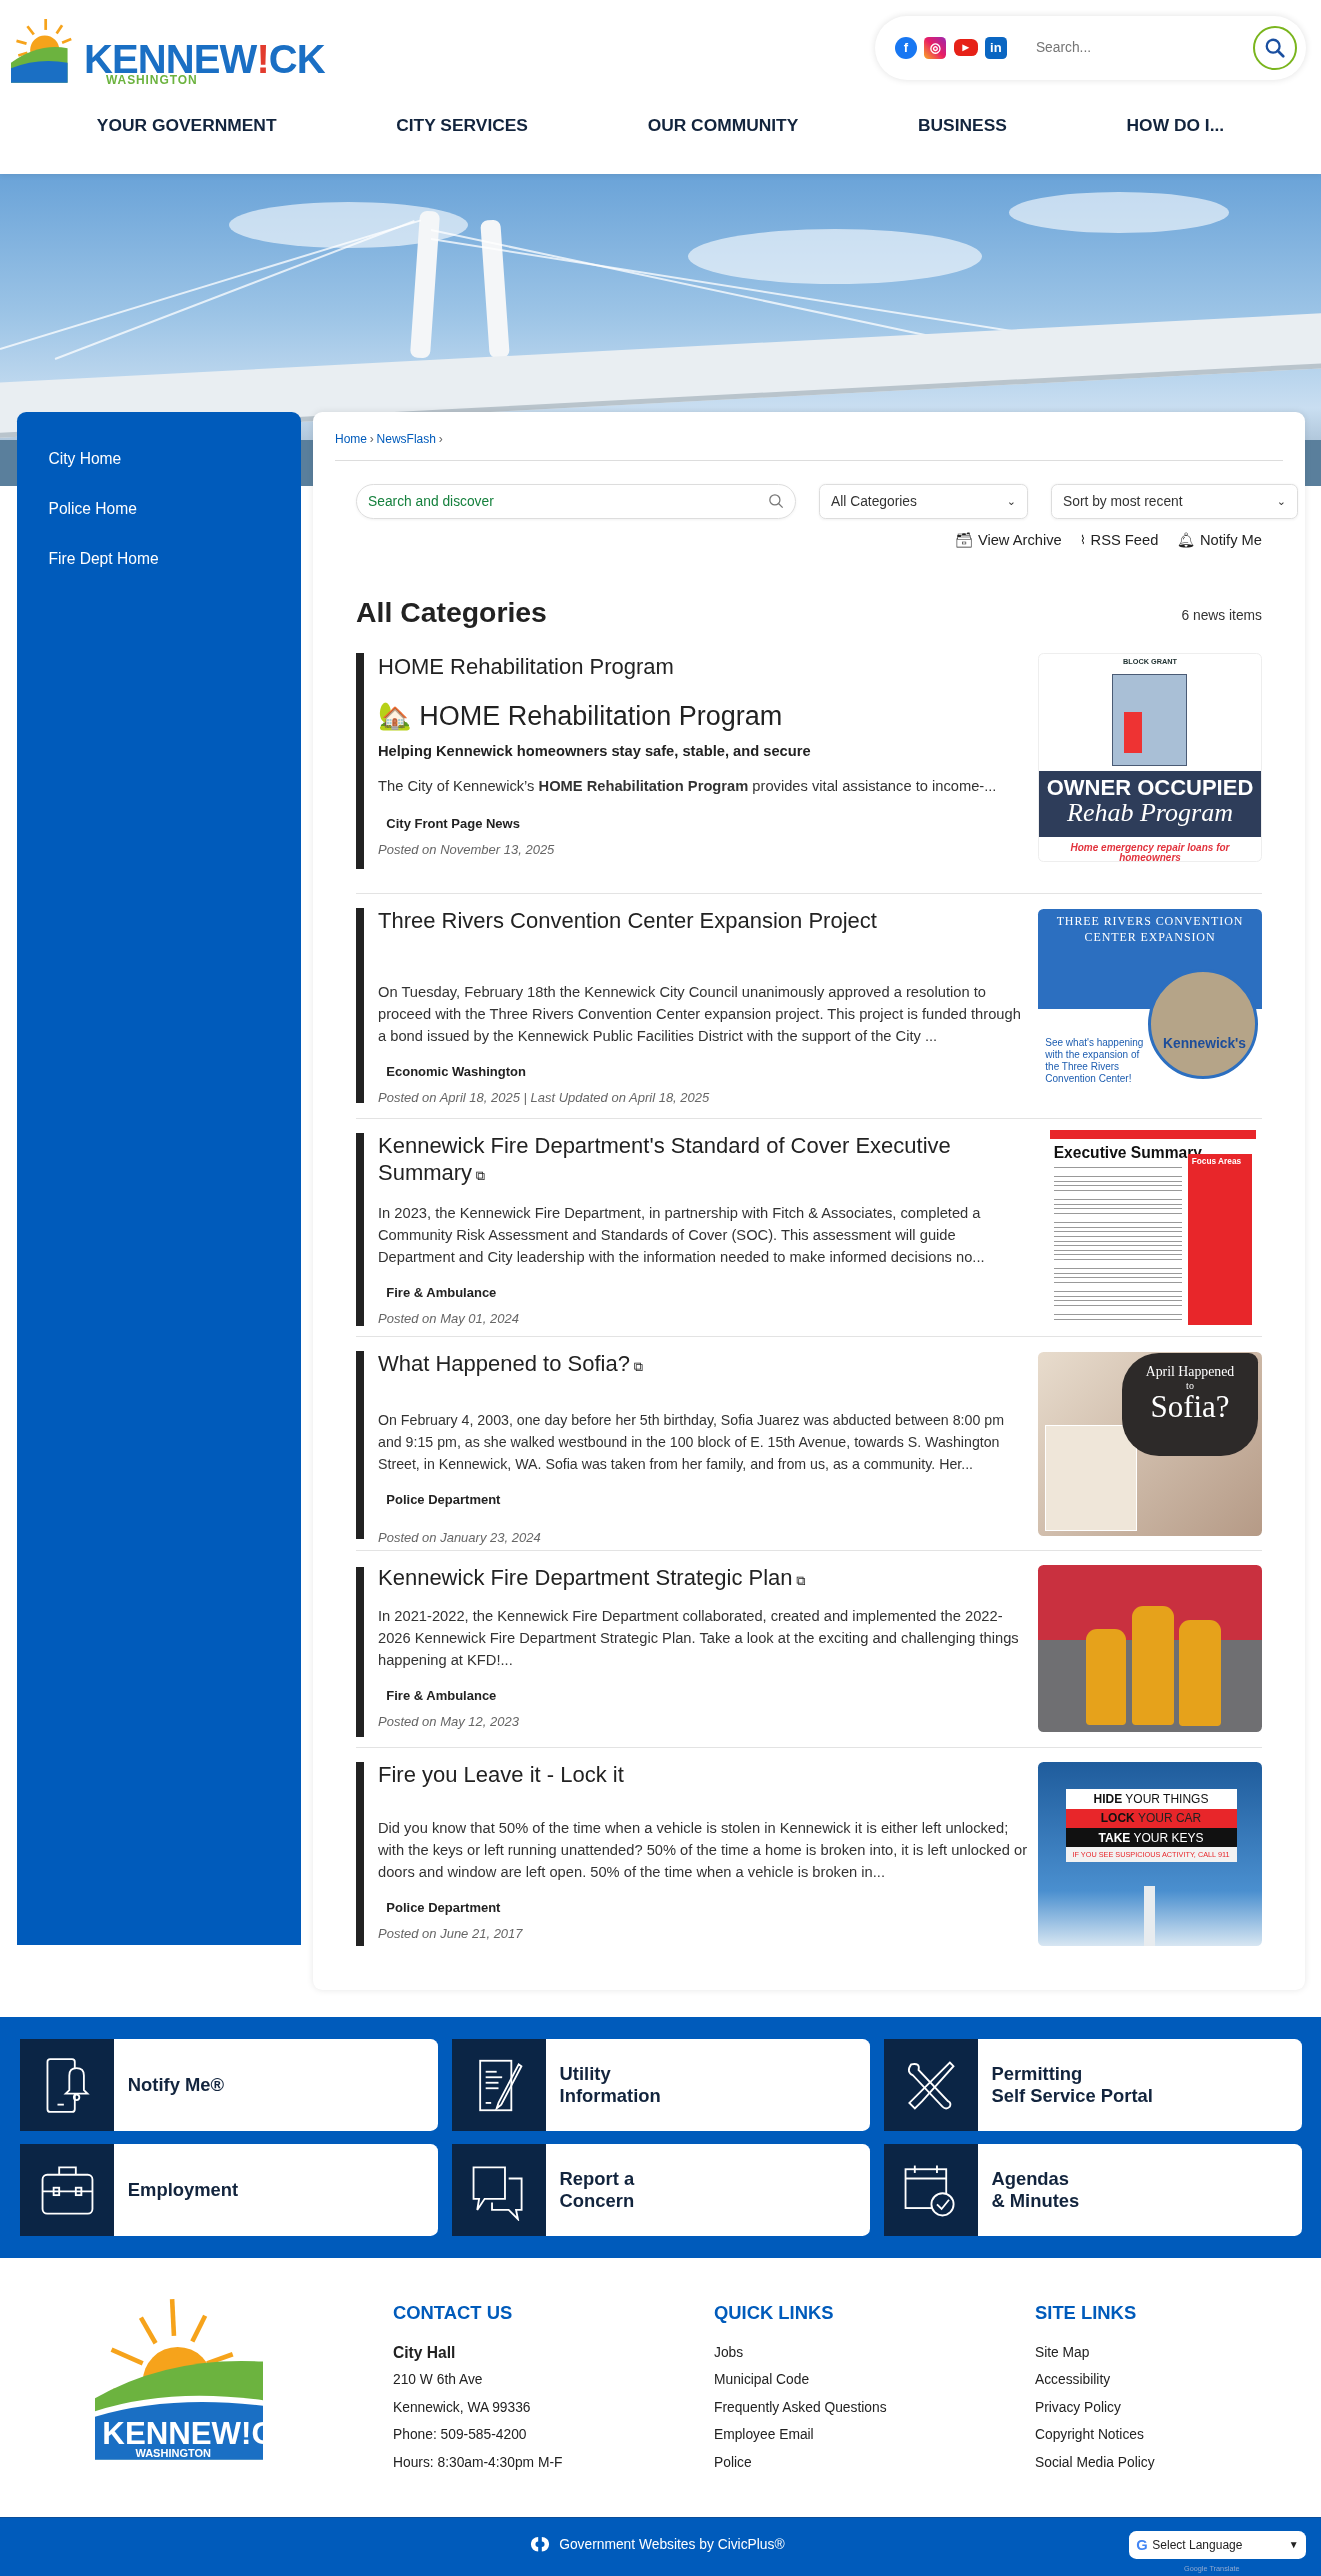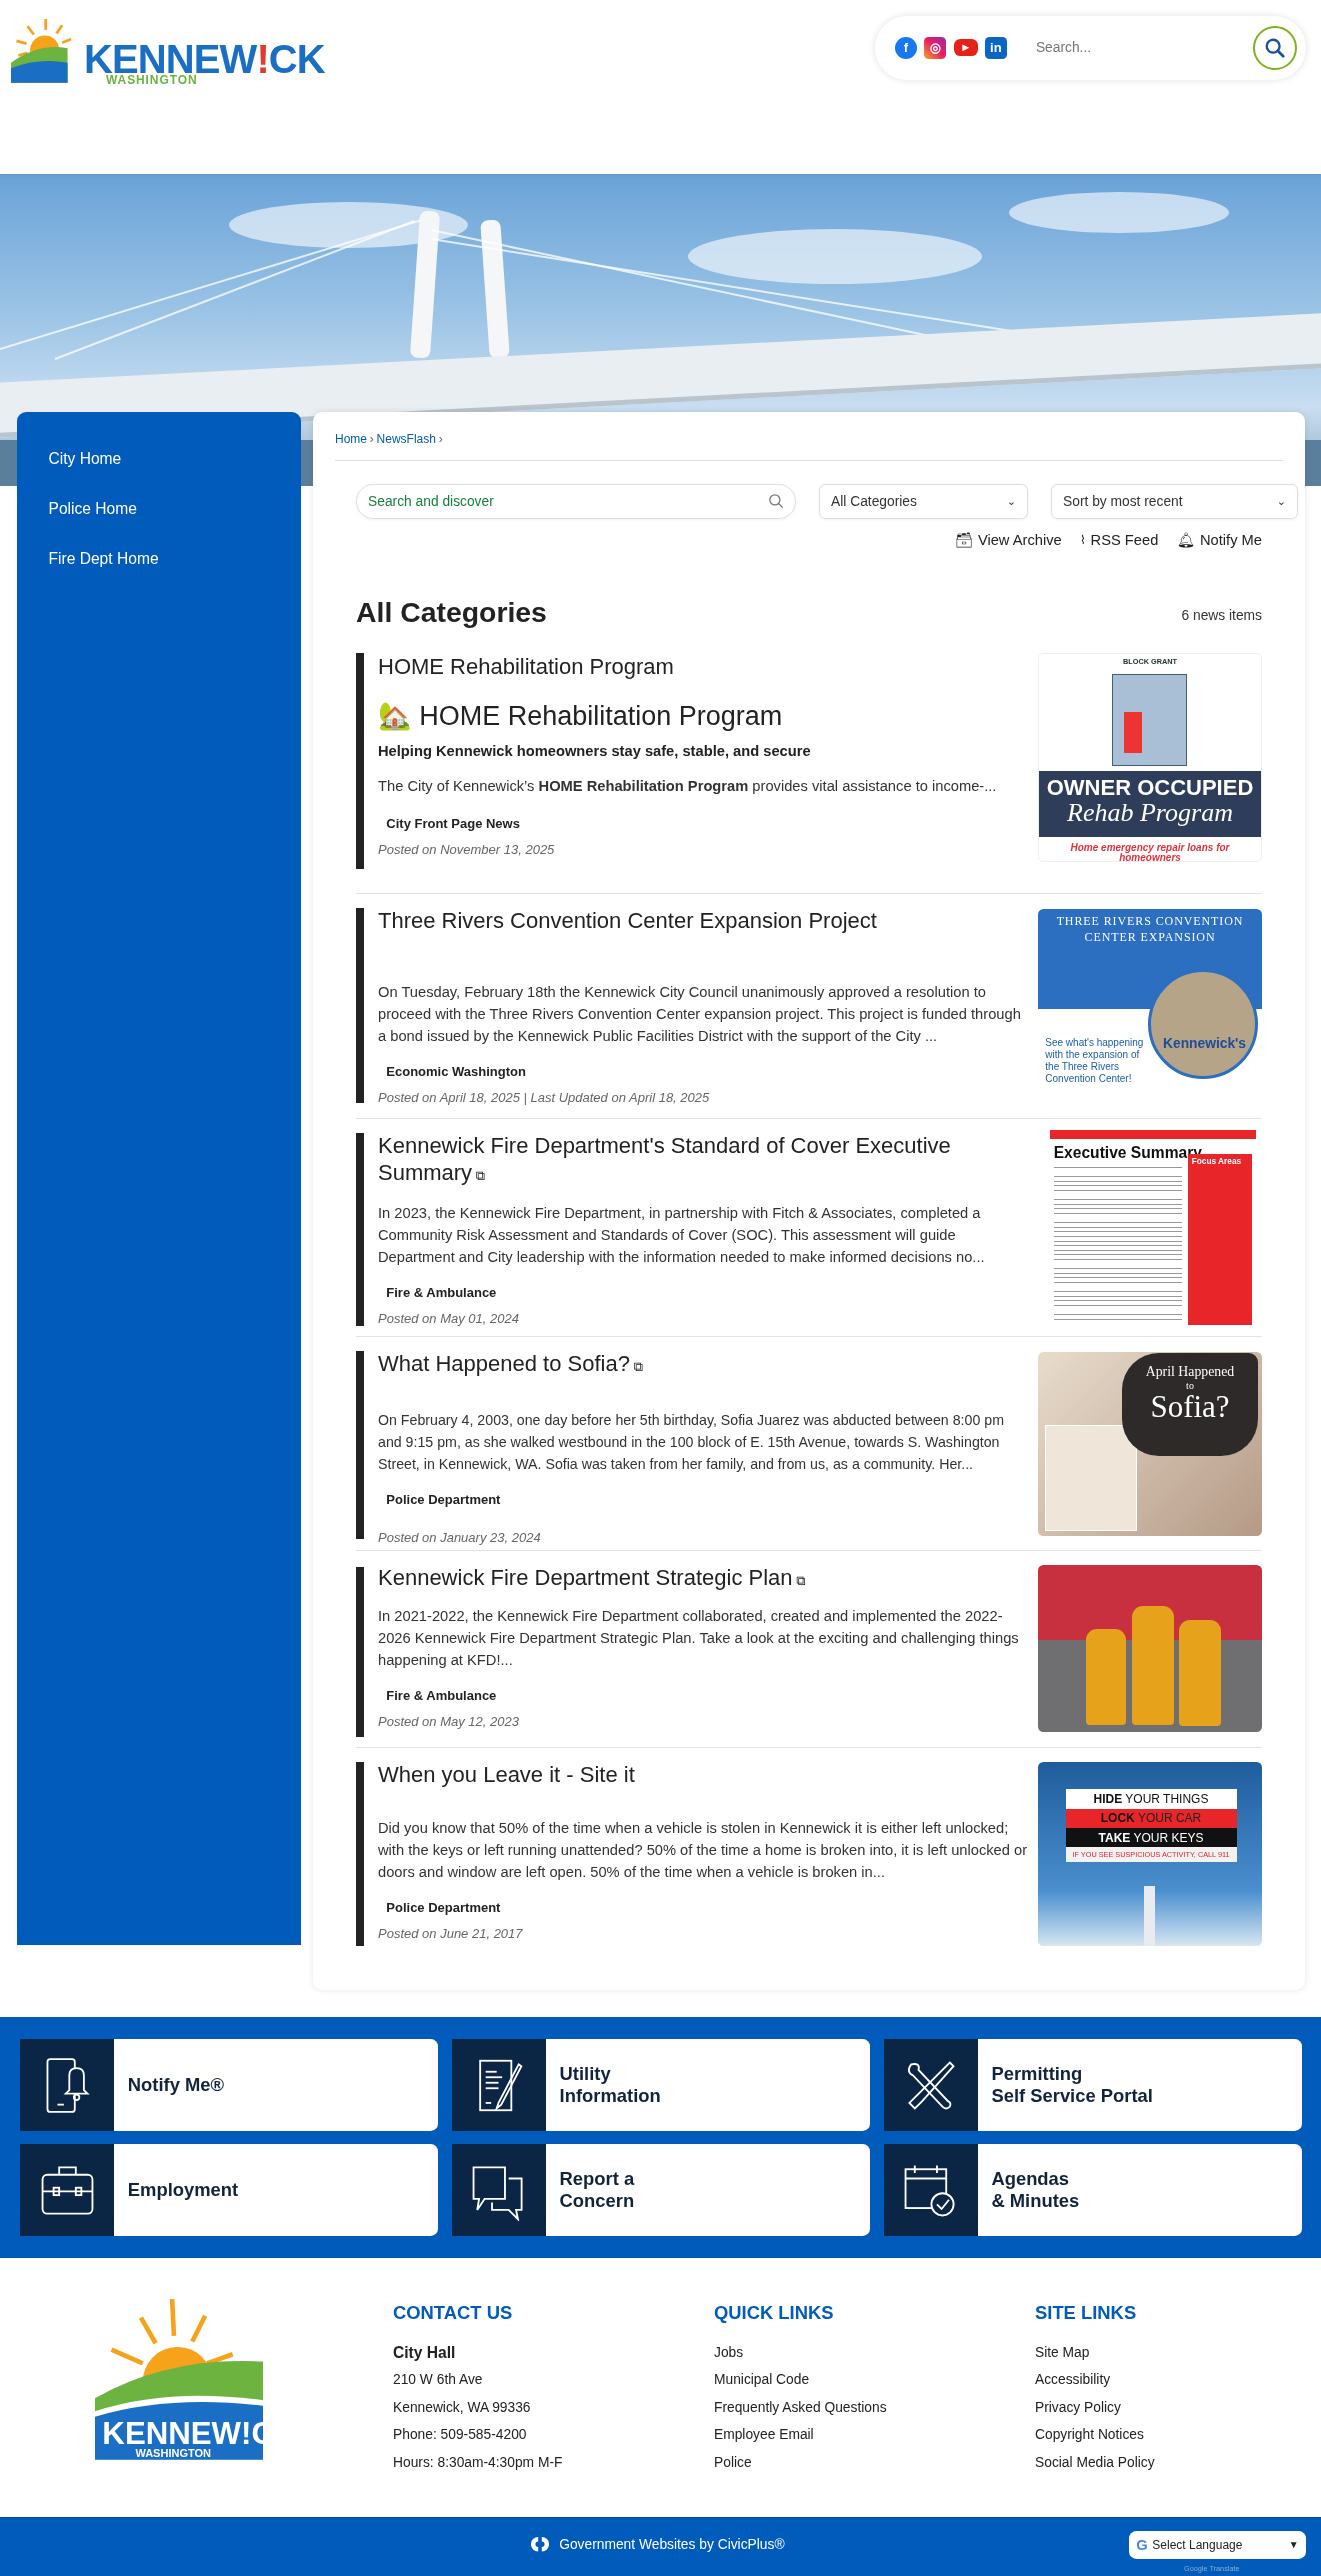--- a/index.html
+++ b/index.html
@@ -105,20 +105,27 @@
       <span class="li">in</span>
     </div>
     <input class="search-input" placeholder="Search..." style="">
     <div class="search-btn">
       <svg width="22" height="22" viewBox="0 0 24 24">
           <circle cx="10" cy="10" r="7" stroke="#1a4fa0" stroke-width="2.5" fill="none"></circle>
           <line x1="15" y1="15" x2="21" y2="21" stroke="#1a4fa0" stroke-width="3" stroke-linecap="round"></line>
         </svg>
     </div>
   </div>
+  <nav class="nav">
+    <a>YOUR GOVERNMENT</a>
+    <a>CITY SERVICES</a>
+    <a>OUR COMMUNITY</a>
+    <a>BUSINESS</a>
+    <a>HOW DO I...</a>
+  </nav>
 </header>
 
 <div class="hero">
   <div class="cloud" style="left:229px;top:27.5px;width:239px;height:46px"></div>
   <div class="cloud" style="left:688px;top:55px;width:294px;height:55px"></div>
   <div class="cloud" style="left:1009px;top:18.4px;width:220px;height:41px"></div>
   <div class="pylon" style="left:415px;top:37px;height:147px;transform:rotate(4deg)"></div>
   <div class="pylon" style="left:485px;top:46px;height:138px;transform:rotate(-4deg)"></div>
   <div class="cable" style="left:431px;top:55px;width:642px;transform:rotate(12deg)"></div>
   <div class="cable" style="left:431px;top:64px;width:826px;transform:rotate(9deg)"></div>
@@ -261,21 +268,21 @@
       <div class="thumb" style="top:13.8px;height:167px;background:linear-gradient(180deg,#c9303f 0 45%,#6f6f72 45%)">
         <div style="position:absolute;left:48px;top:64px;width:40px;height:96px;background:#e6a21b;border-radius:11px 11px 3.7px 3.7px"></div>
         <div style="position:absolute;left:94px;top:41px;width:42px;height:119px;background:#e6a21b;border-radius:11px 11px 3.7px 3.7px"></div>
         <div style="position:absolute;left:141px;top:55px;width:42px;height:106px;background:#e6a21b;border-radius:11px 11px 3.7px 3.7px"></div>
       </div>
     </div>
 
     <div class="item" style="height:211px;border-bottom:none">
       <div class="bar" style="top:13.8px;height:184px"></div>
       <div class="body" style="padding-top:13px">
-        <a class="it-title">When you Leave it - Site it</a>
+        <a class="it-title">Fire you Leave it - Lock it</a>
         <div class="it-desc" style="margin-top:29px;height:66px;overflow:hidden">Did you know that 50% of the time when a vehicle is stolen in Kennewick it is either left unlocked; with the keys or left running unattended? 50% of the time a home is broken into, it is left unlocked or doors and window are left open. 50% of the time when a vehicle is broken in...</div>
         <div class="it-cat" style="margin-top:16.5px">Police Department</div>
         <div class="it-date" style="margin-top:11px">Posted on June 21, 2017</div>
       </div>
       <div class="thumb" style="top:13.8px;height:184px;background:linear-gradient(180deg,#1f5c9c,#4a8fcf 70%,#d7e6f2)">
         <div style="position:absolute;left:27.5px;top:27.5px;width:171px;font:bold 12px/1 'Liberation Sans',sans-serif;text-align:center">
           <div style="background:#fff;color:#111;padding:3.7px 0"><span>HIDE</span><span style="font-weight:normal"> YOUR THINGS</span></div>
           <div style="background:#e8262a;color:#111;padding:3.7px 0"><span>LOCK</span><span style="font-weight:normal;color:#222"> YOUR CAR</span></div>
           <div style="background:#111;color:#fff;padding:3.7px 0"><span>TAKE</span><span style="font-weight:normal"> YOUR KEYS</span></div>
           <div style="background:#f2f2f2;color:#e8262a;padding:3.7px 5.5px;font-size:7.3px;font-weight:normal">IF YOU SEE SUSPICIOUS ACTIVITY, CALL 911</div>

